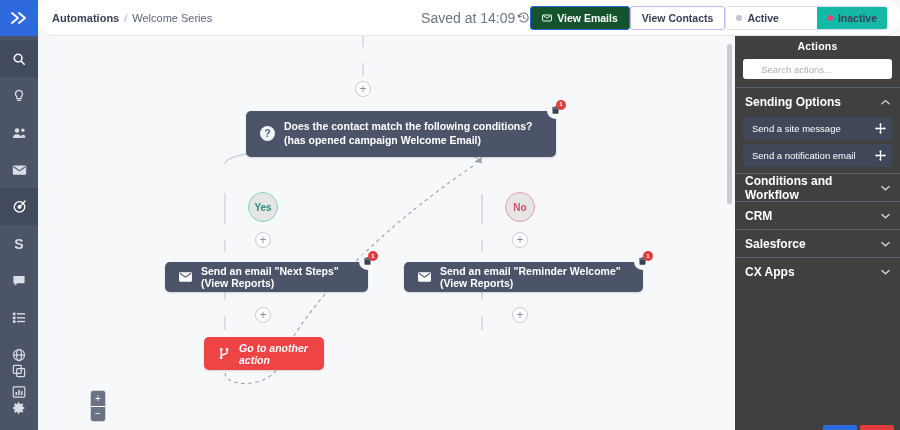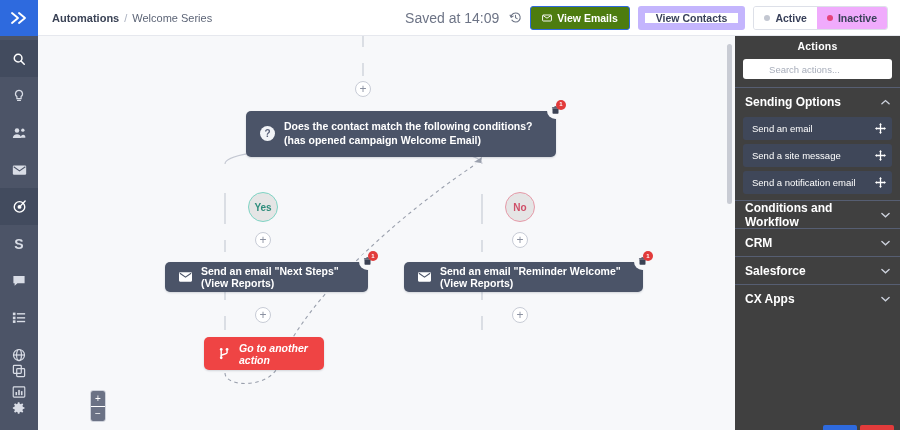--- a/index.html
+++ b/index.html
@@ -30,43 +30,44 @@
   .rail-item svg { display: block; }
   .rail-item .glyph { font-size: 14px; font-weight: bold; line-height: 1; }
   .rail-bottom { position: absolute; left: 0; bottom: 4px; width: 38px; }
 
   
   .main { flex: 1 1 auto; display: flex; flex-direction: column; min-width: 0; }
 
   
   .topbar {
     height: 36px; background: #ffffff; border-bottom: 1px solid #e6e8ee;
-    display: flex; align-items: center; padding: 0 12px 0 14px; gap: 8px;
+    display: flex; align-items: center; padding: 0 12px 0 14px; 
     flex: 0 0 36px;
+    border-radius: 16px;
   }
   .crumbs { display: flex; align-items: center; gap: 5px; font-size: 11px; }
   .crumb-root { color: #3a4255; font-weight: bold; cursor: pointer; }
   .crumb-sep { color: #a9b0bf; }
   .crumb-cur { color: #5d6577; }
   .spacer { flex: 1 1 auto; }
   .saved { font-size: 14px; color: #6d7486; white-space: nowrap; }
   .hist-icon { color: #6d7486; display: flex; align-items: center; margin-left: 2px; }
   .btn {
     height: 24px; border-radius: 3px; font-size: 10.5px; font-weight: bold;
     display: flex; align-items: center; justify-content: center; gap: 5px;
     padding: 0 11px; cursor: pointer; white-space: nowrap;
   }
-  .btn-primary { background: #4d7c0f; color: #fff; border: 1px solid #2e6ade; }
-  .btn-ghost { background: #fff; color: #39415a; border: 7px solid #c4b5fd; text-align: right; }
+  .btn-primary { background: #14532d; color: #fff; border: 1px solid #2e6ade; }
+  .btn-ghost { background: #fff; color: #39415a; border: 1px solid #c4b5fd; text-align: right; }
   .toggle { display: flex; border: 1px solid #dde0e8; border-radius: 3px; overflow: hidden; height: 24px; }
   .toggle-opt {
     display: flex; align-items: center; gap: 5px; padding: 0 10px;
     font-size: 10.5px; font-weight: bold; color: #39415a; cursor: pointer; background: #fff;
   }
-  .toggle-opt.on { background: #f0abfc; }
+  .toggle-opt.on { background: #14b8a6; margin-left: 28px; }
   .dot { width: 6px; height: 6px; border-radius: 50%; display: block; }
 
   
   .body-row { flex: 1 1 auto; display: flex; min-height: 0; }
   .canvas {
     position: relative; flex: 1 1 auto; background: #f7f8fa; overflow: hidden;
   }
   .canvas-scrollbar {
     position: absolute; right: 3px; top: 8px; width: 5px; height: 160px;
     background: #c9ccd4; border-radius: 3px; cursor: pointer;
@@ -128,21 +129,21 @@
     width: 165px; flex: 0 0 165px; background: #404040; color: #fff;
     display: flex; flex-direction: column; position: relative;
   }
   .panel-title {
     height: 19px; display: flex; align-items: center; justify-content: center;
     font-size: 10.5px; font-weight: bold; letter-spacing: .2px;
   }
   .panel-search { padding: 4px 8px 8px 8px; }
   .search-box {
     background: #fff; border-radius: 3px; height: 20px; display: flex;
-    align-items: center; gap: 5px; padding: 0 13px; cursor: text;
+    align-items: center; gap: 5px; padding: 0 5px; cursor: text;
   }
   .search-box input {
     border: 0; outline: 0; font-size: 9.5px; color: #3a4255; width: 100%;
     font-family: "Liberation Sans", sans-serif; background: transparent;
   }
   .search-box input::placeholder { color: #a7adba; }
   .sec-head {
     height: 28px; display: flex; align-items: center; justify-content: space-between;
     padding: 0 10px; font-size: 12px; font-weight: bold; cursor: pointer;
     border-top: 1px solid #565e72;
@@ -440,28 +441,20 @@
 
         <div class="sec-head">
           <span>Sending Options</span>
           <span class="chev">
             <svg width="9" height="6" viewBox="0 0 10 6" fill="none" stroke="currentColor" stroke-width="1.5" stroke-linecap="round">
                 <path d="M1 5 L5 1.4 L9 5"></path>
               </svg>
           </span>
         </div>
         <div class="action-list">
-          <div class="action-item">
-            <span>Send an email</span>
-            <span class="drag-handle">
-              <svg width="11" height="11" viewBox="0 0 12 12" fill="currentColor">
-                  <path d="M6 0 L7.6 2 H6.7v3.3H10V4.4L12 6l-2 1.6V6.7H6.7V10h.9L6 12l-1.6-2h.9V6.7H2v.9L0 6l2-1.6v.9h3.3V2h-.9z"></path>
-                </svg>
-            </span>
-          </div>
           <div class="action-item">
             <span>Send a site message</span>
             <span class="drag-handle">
               <svg width="11" height="11" viewBox="0 0 12 12" fill="currentColor">
                   <path d="M6 0 L7.6 2 H6.7v3.3H10V4.4L12 6l-2 1.6V6.7H6.7V10h.9L6 12l-1.6-2h.9V6.7H2v.9L0 6l2-1.6v.9h3.3V2h-.9z"></path>
                 </svg>
             </span>
           </div>
           <div class="action-item">
             <span>Send a notification email</span>

